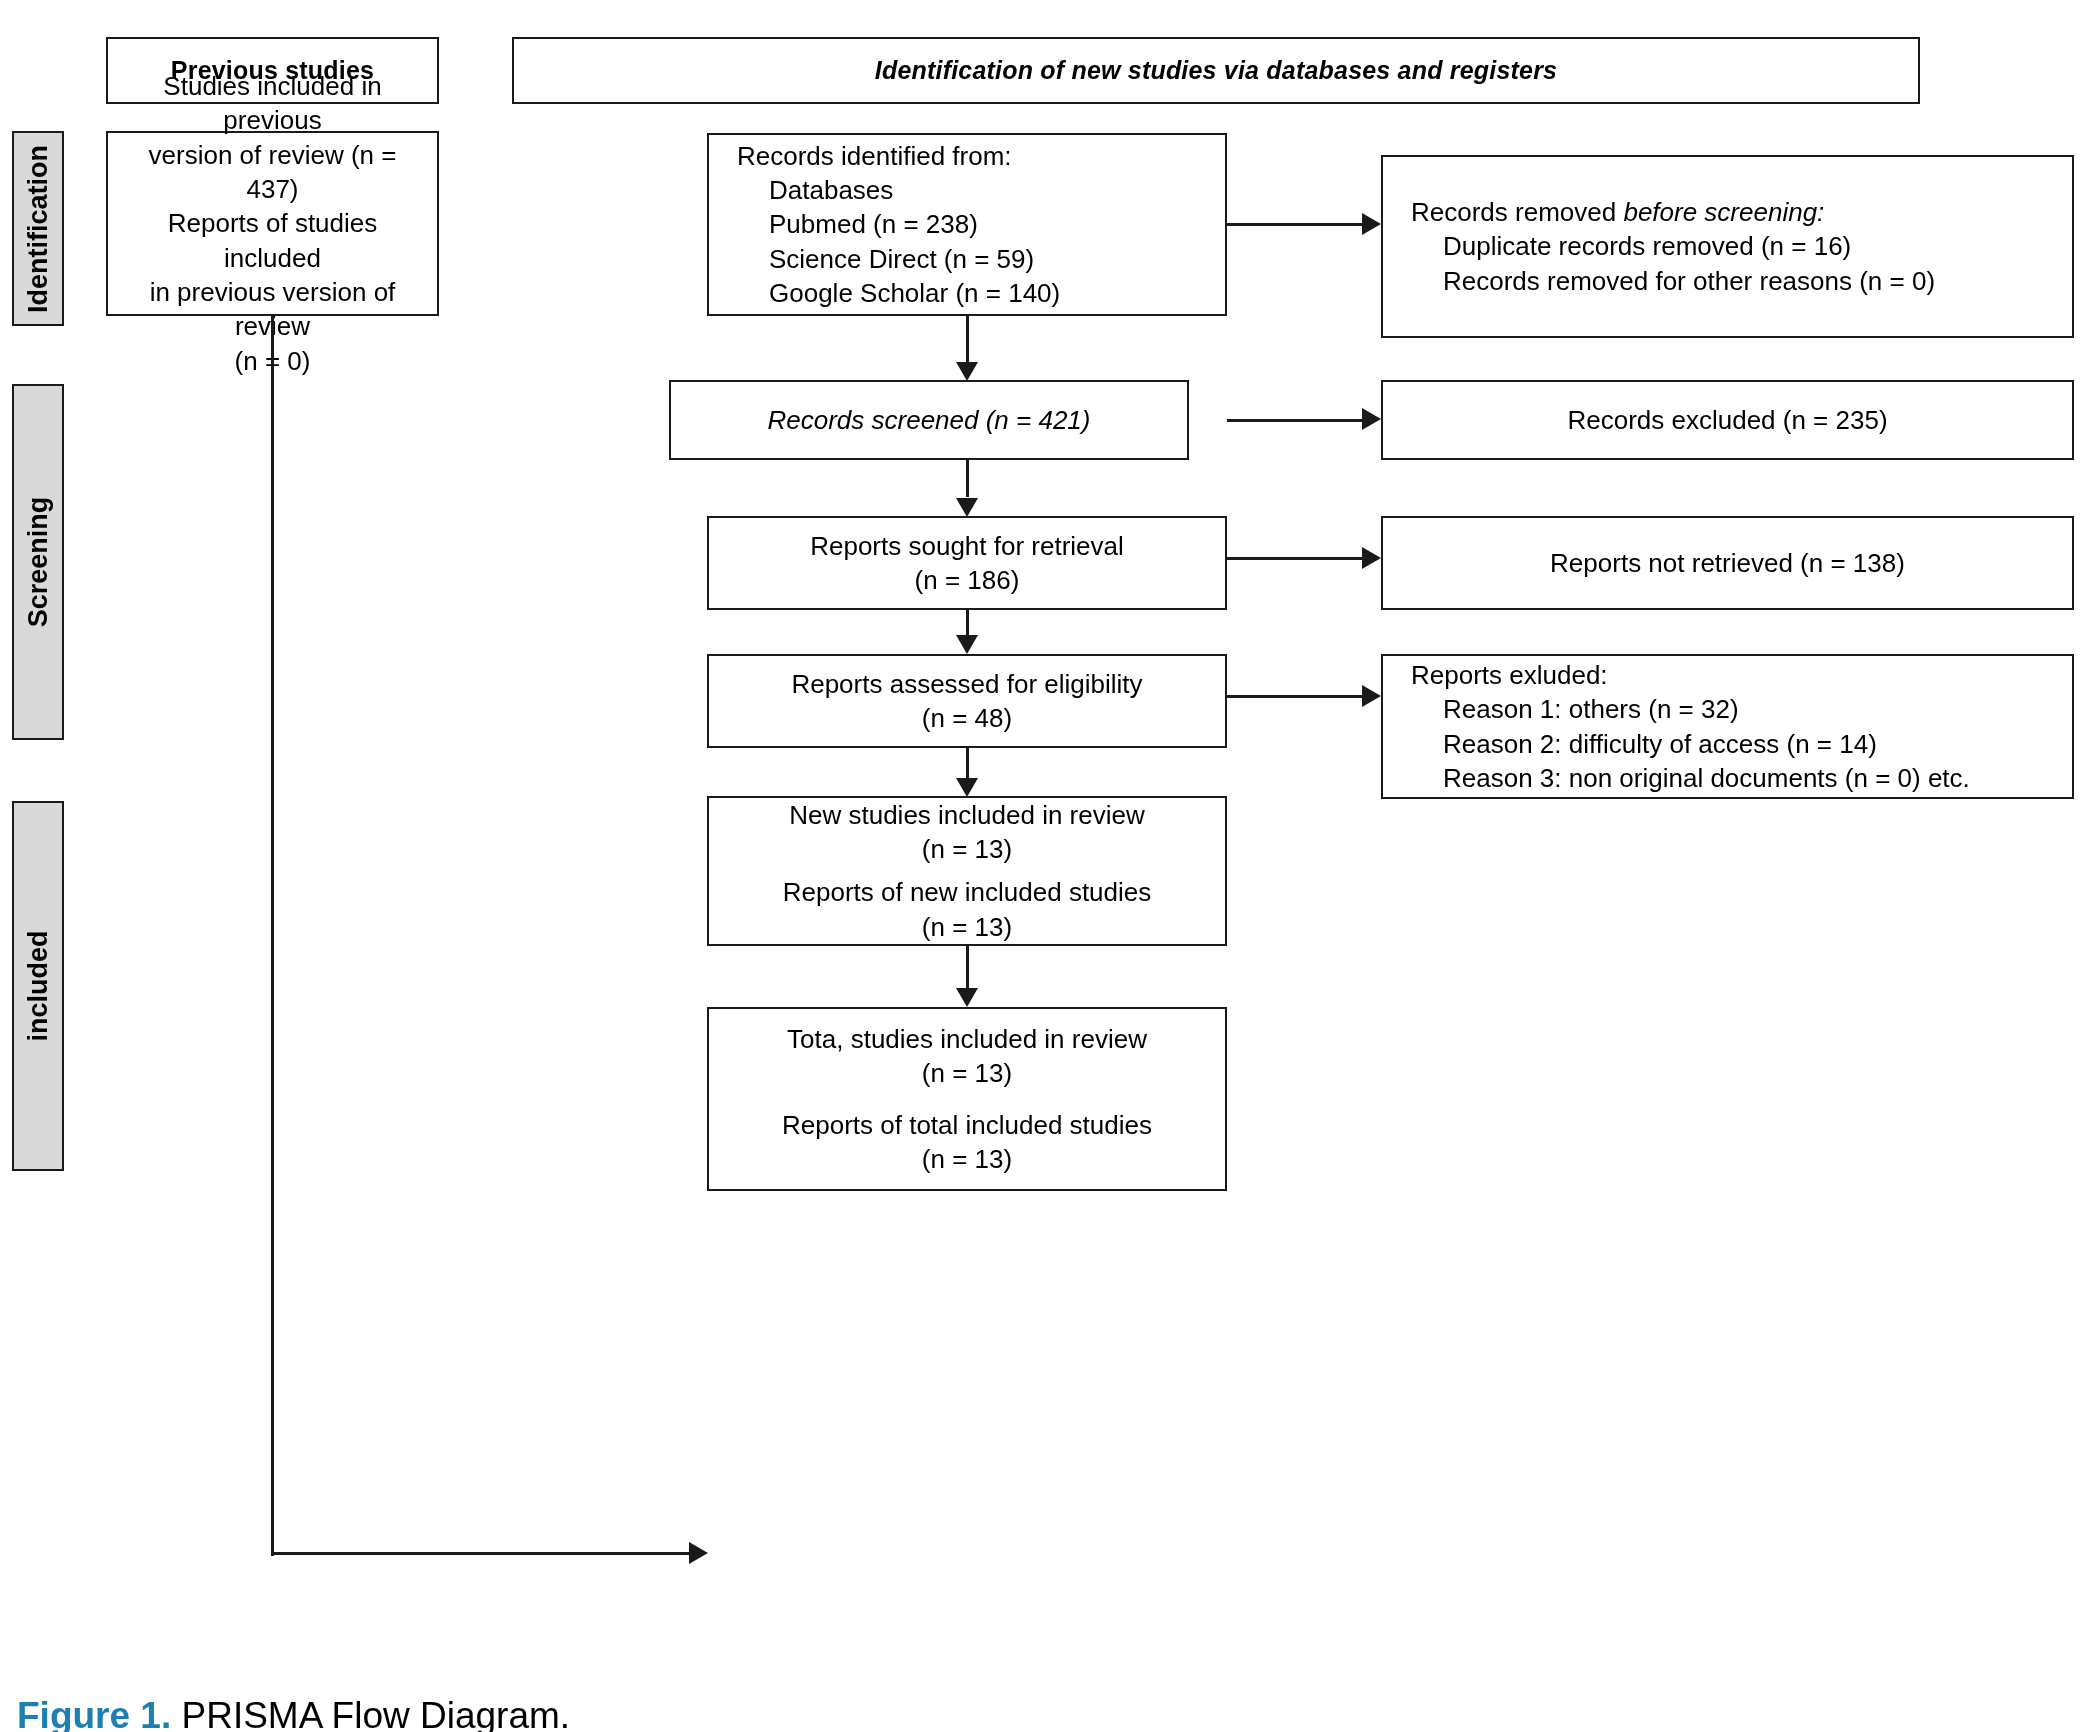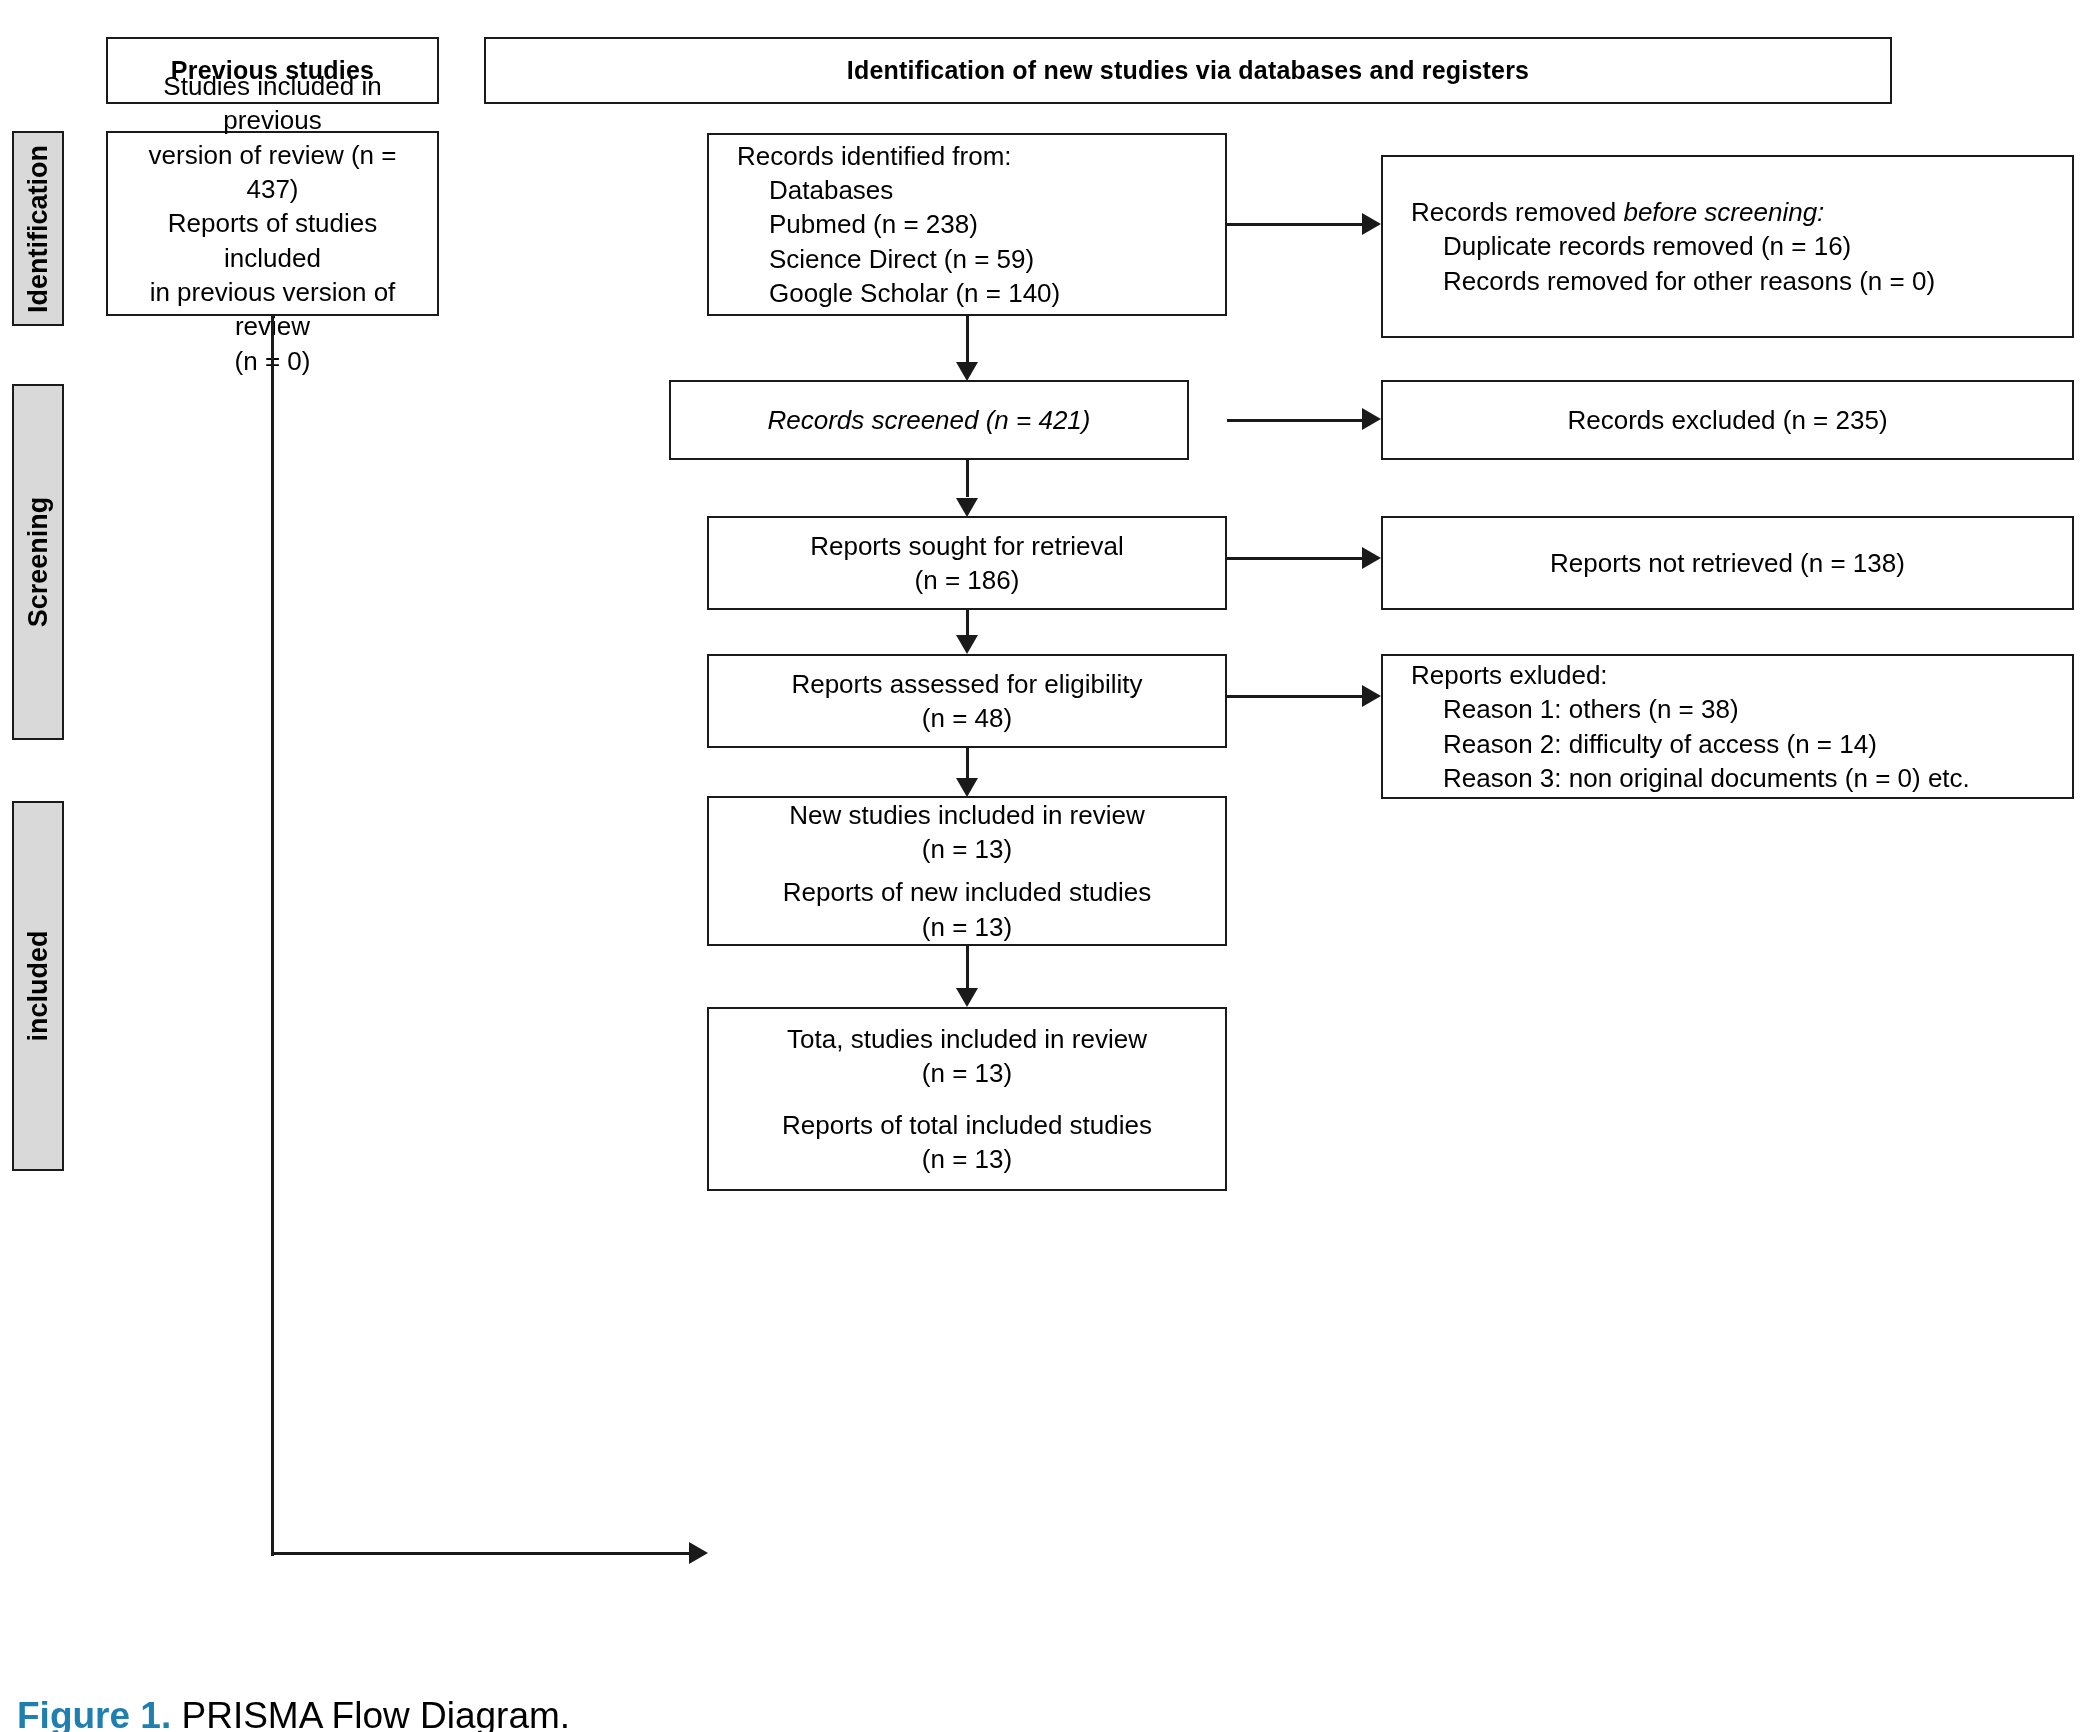--- a/index.html
+++ b/index.html
@@ -32,21 +32,21 @@
 </style>
 </head>
 <body>
 
 <div class="stage">
 
   <div class="box hdr" style="left:106px;top:37px;width:333px;height:67px;">
     <div>Previous studies</div>
   </div>
 
-  <div class="box hdr" style="left:484px;top:37px;width:1408px;height:67px;">
+  <div class="box hdr" style="left:512px;top:37px;width:1408px;height:67px;font-style:italic;">
     <div>Identification of new studies via databases and registers</div>
   </div>
 
   <div class="band" style="left:12px;top:131px;width:52px;height:195px;">
     <span>Identification</span>
   </div>
   <div class="band" style="left:12px;top:384px;width:52px;height:356px;">
     <span>Screening</span>
   </div>
   <div class="band" style="left:12px;top:801px;width:52px;height:370px;">
@@ -109,21 +109,21 @@
   <div class="box ctr pad" style="left:1381px;top:380px;width:693px;height:80px;">
     <div class="line">Records excluded (n = 235)</div>
   </div>
 
   <div class="box ctr pad" style="left:1381px;top:516px;width:693px;height:94px;">
     <div class="line">Reports not retrieved (n = 138)</div>
   </div>
 
   <div class="box lft pad" style="left:1381px;top:654px;width:693px;height:145px;">
     <div class="line">Reports exluded:</div>
-    <div class="line indent">Reason 1: others (n = 38)</div>
+    <div class="line indent">Reason 1: others (n = 32)</div>
     <div class="line indent">Reason 2: difficulty of access (n = 14)</div>
     <div class="line indent">Reason 3: non original documents (n = 0) etc.</div>
   </div>
 
   <div class="conn vln" style="left:966px;top:316px;height:46px;"></div>
   <div class="arrowD" style="left:956px;top:362px;"></div>
 
   <div class="conn vln" style="left:966px;top:460px;height:37px;"></div>
   <div class="arrowD" style="left:956px;top:498px;"></div>
 

